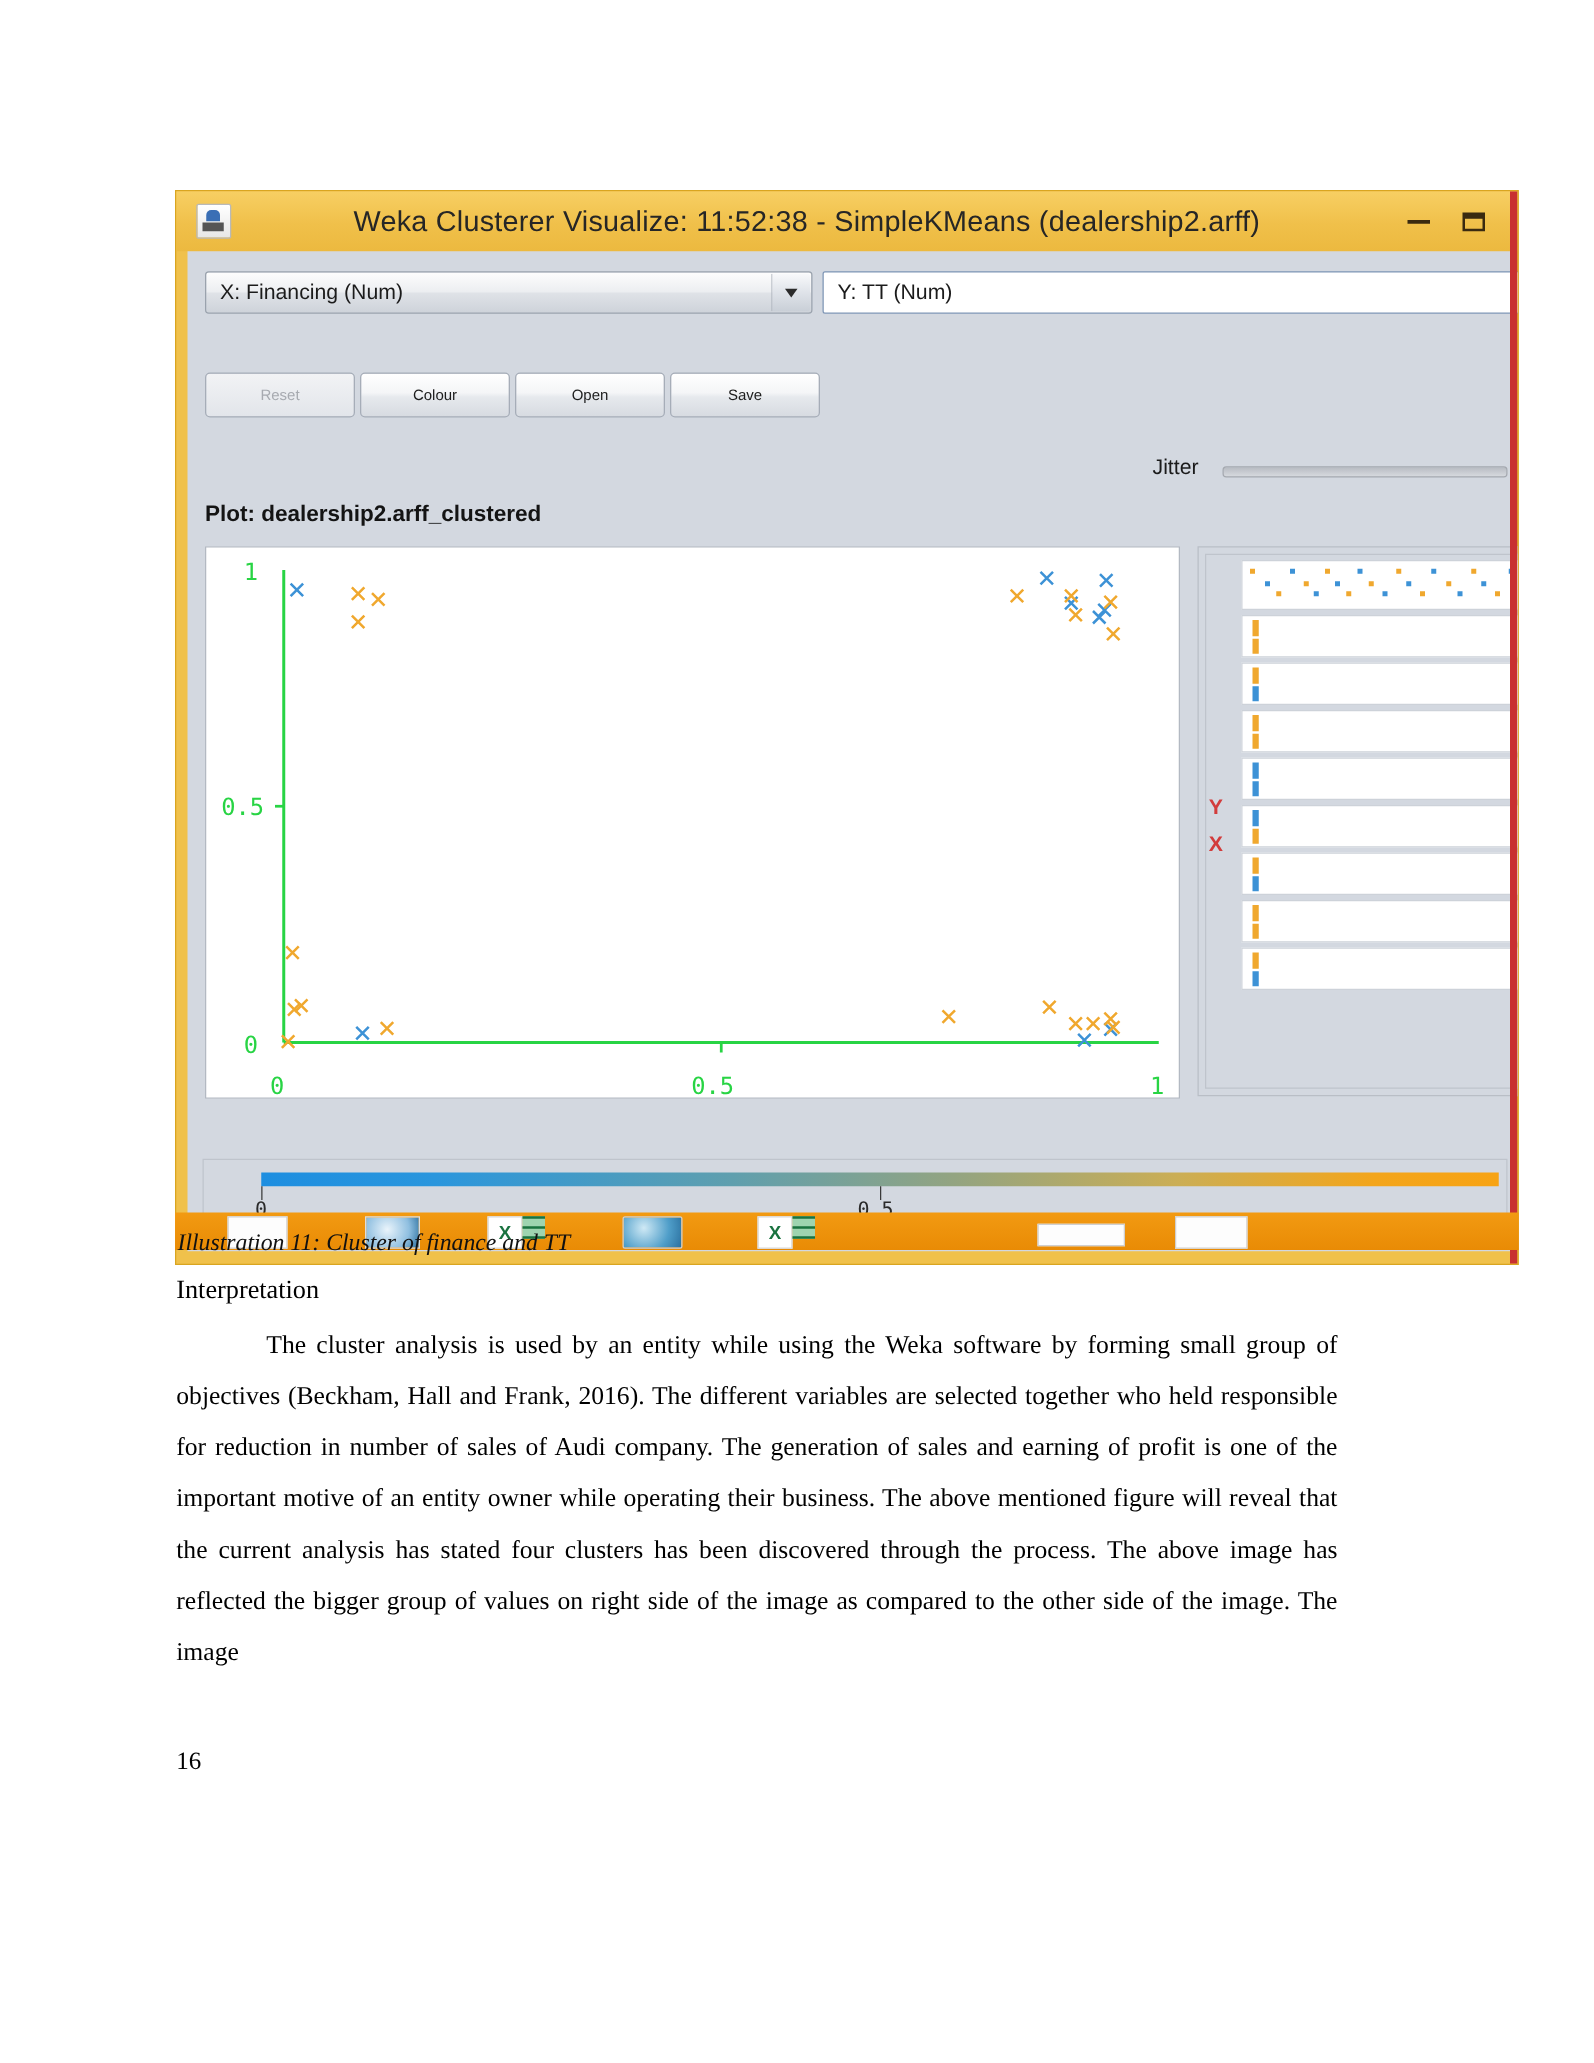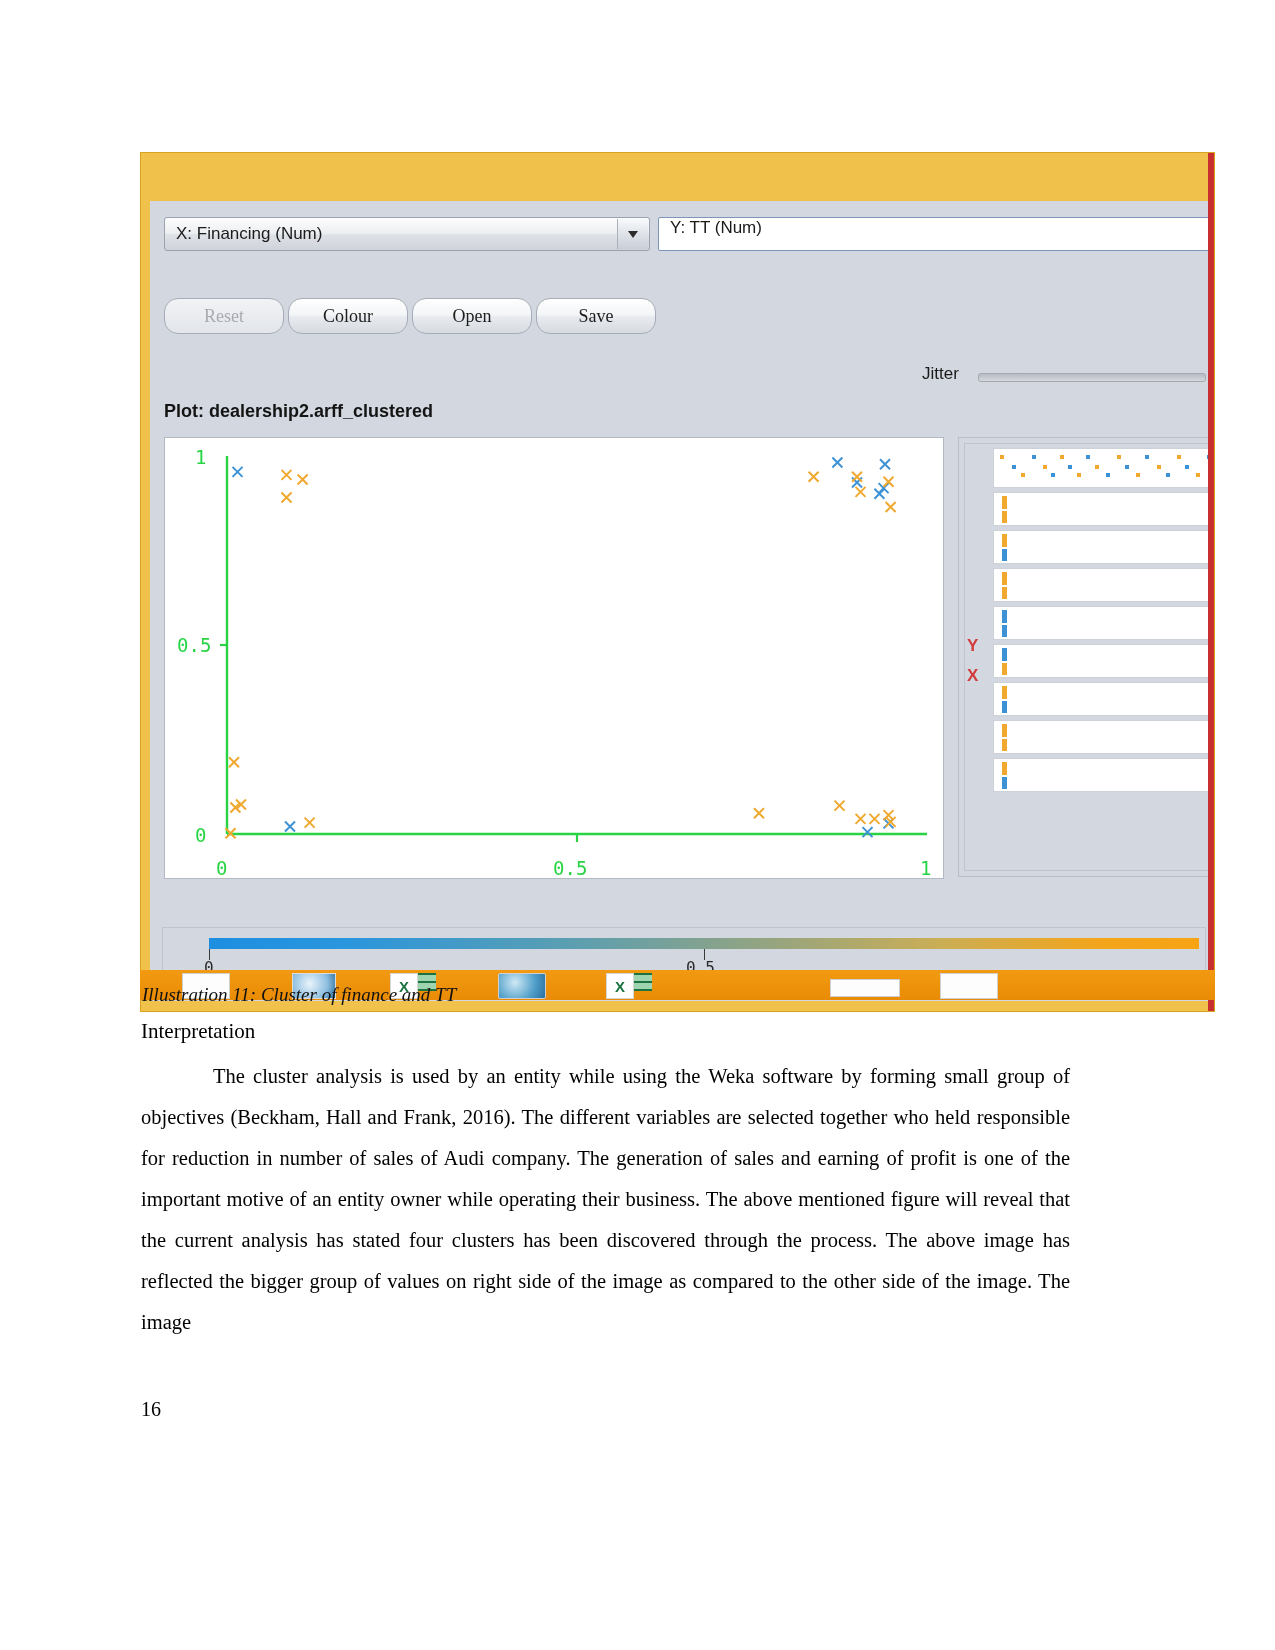--- a/index.html
+++ b/index.html
@@ -76,33 +76,33 @@
     border-left:1px solid #aab1bb;border-radius:0 2px 2px 0;
     display:flex;align-items:center;justify-content:center;
   }
   .arrow-btn i{
     display:block;width:0;height:0;border-left:5px solid transparent;
     border-right:5px solid transparent;border-top:7px solid #2b2b2b;
   }
   .textfield{
     position:absolute;top:0;left:494px;width:560px;height:34px;box-sizing:border-box;
     background:#ffffff;border:1px solid #7e95b5;border-radius:2px;
-    display:flex;
+    display:flex;align-items:center;
     font-family:"Liberation Sans", sans-serif;font-size:17px;color:#1b1b1b;
   }
   .textfield.plain{border-color:#9aa2ad;}
   .textfield .lbl{padding-left:11px;}
 
   
   .btn-row{position:absolute;left:14px;top:97px;height:36px;}
   .jbtn{
     position:absolute;top:0;height:36px;box-sizing:border-box;
     background:linear-gradient(180deg,#ffffff 0%,#f4f5f7 45%,#e6e9ed 55%,#d7dbe1 100%);
-    border:1px solid #a6adb8;border-radius:14px;
-    font-family:Liberation Serif, serif;font-size:18px;color:#1d1d1d;
+    border:1px solid #a6adb8;border-radius:4px;
+    font-family:Liberation Sans, sans-serif;font-size:12px;color:#1d1d1d;
     display:flex;align-items:center;justify-content:center;
   }
   .jbtn.disabled{color:#a7aab0;background:linear-gradient(180deg,#f2f3f5,#e2e5ea);}
   .b-reset{left:0;width:120px;}
   .b-clear{left:124px;width:120px;}
   .b-open {left:248px;width:120px;}
   .b-save {left:372px;width:120px;}
 
   .jitter-label{
     position:absolute;left:772px;top:163px;
@@ -220,20 +220,28 @@
   .pagenum{
     position:absolute;left:141px;top:1398px;
     font-family:"Liberation Serif", serif;font-size:20px;color:#000;
   }
 </style>
 </head>
 <body>
 
 <div id="weka-window">
 
+  <div class="titlebar">
+    <div class="title-icon"></div>
+    <div class="title-text">Weka Clusterer Visualize: 11:52:38 - SimpleKMeans (dealership2.arff)</div>
+    <div class="win-btns">
+      <div class="win-min"></div>
+      <div class="win-max"></div>
+    </div>
+  </div>
 
   <div class="content">
 
     <div class="sel-row r1">
       <div class="combo combo-x">
         <span class="lbl">X: Financing (Num)</span>
         <span class="arrow-btn">
             <i></i>
           </span>
       </div>

